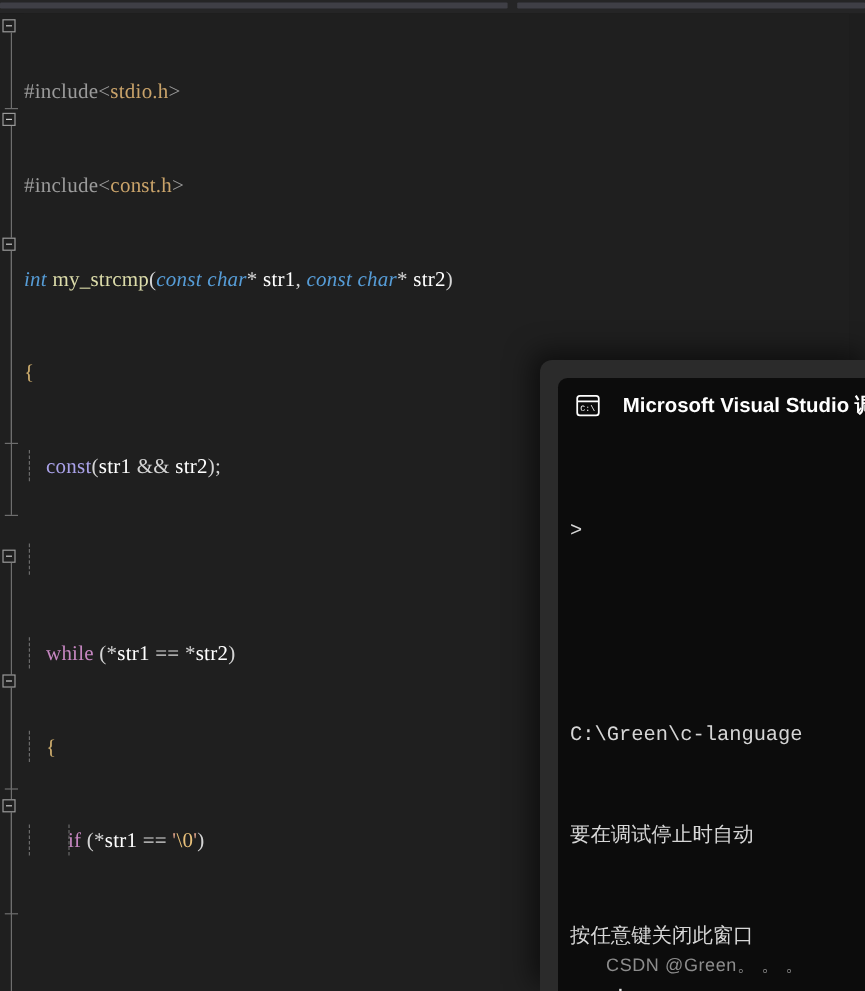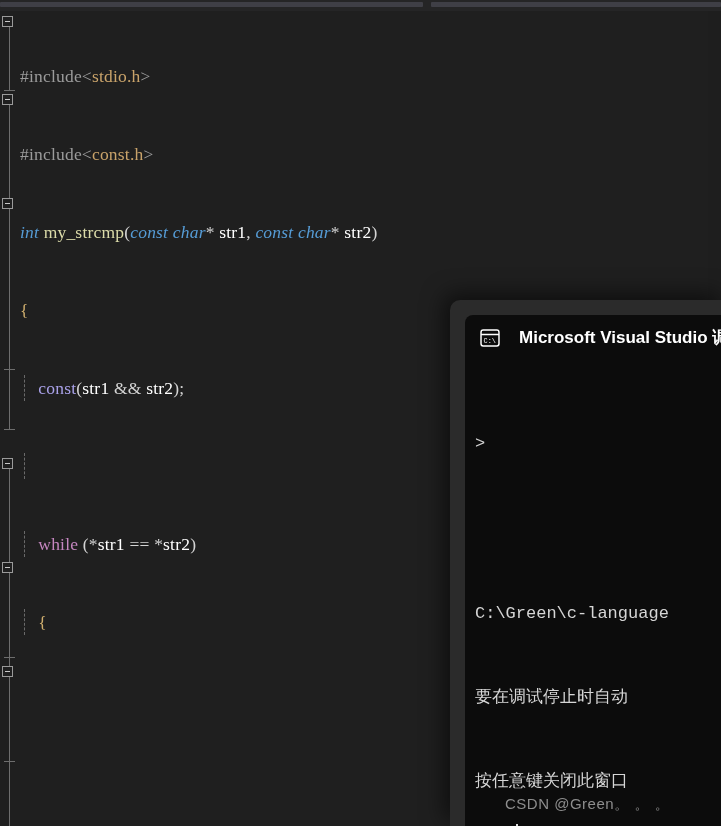--- a/index.html
+++ b/index.html
@@ -158,20 +158,21 @@
 
   <div id="code">
     <div class="ln"><span class="pp">#include&lt;</span><span class="ppk">stdio.h</span><span class="pp">&gt;</span></div>
     <div class="ln"><span class="pp">#include&lt;</span><span class="ppk">const.h</span><span class="pp">&gt;</span></div>
     <div class="ln"><span class="kw">int</span> <span class="fn">my_strcmp</span><span class="prn">(</span><span class="kw">const</span> <span class="kw">char</span><span class="pl">*</span> <span class="id">str1</span><span class="pl">,</span> <span class="kw">const</span> <span class="kw">char</span><span class="pl">*</span> <span class="id">str2</span><span class="prn">)</span></div>
     <div class="ln"><span class="brc">{</span></div>
     <div class="ln"><span class="ig i1"></span>    <span class="mac">const</span><span class="prn">(</span><span class="id">str1</span> <span class="pl">&amp;&amp;</span> <span class="id">str2</span><span class="prn">)</span><span class="pl">;</span></div>
     <div class="ln"><span class="ig i1"></span></div>
     <div class="ln"><span class="ig i1"></span>    <span class="ctl">while</span> <span class="prn">(</span><span class="pl">*</span><span class="id">str1</span> <span class="pl">==</span> <span class="pl">*</span><span class="id">str2</span><span class="prn">)</span></div>
     <div class="ln"><span class="ig i1"></span>    <span class="brc">{</span></div>
+    <div class="ln"><span class="ig i1"></span><span class="ig i2"></span>        <span class="ctl">if</span> <span class="prn">(</span><span class="pl">*</span><span class="id">str1</span> <span class="pl">==</span> <span class="str">'</span><span class="esc">\0</span><span class="str">'</span><span class="prn">)</span></div>
     
     
     
     
     
     
     
     
     
     

